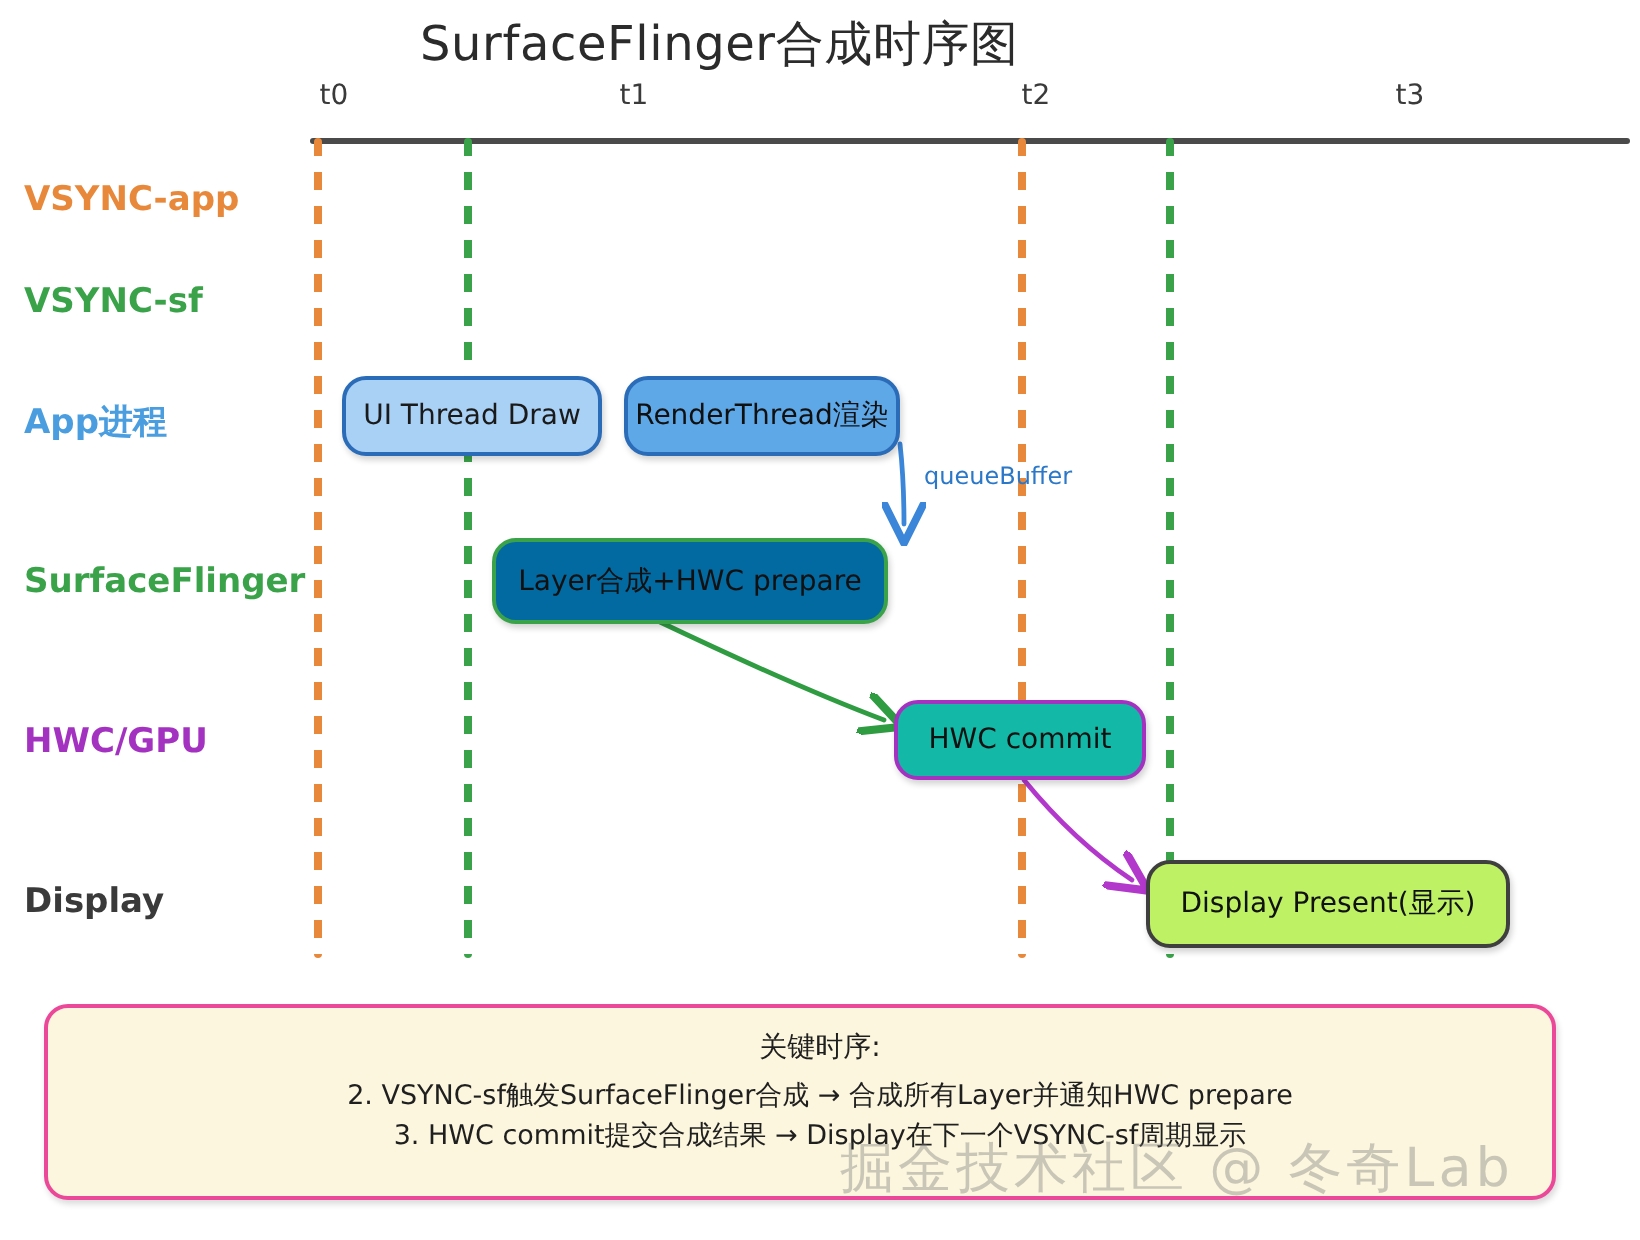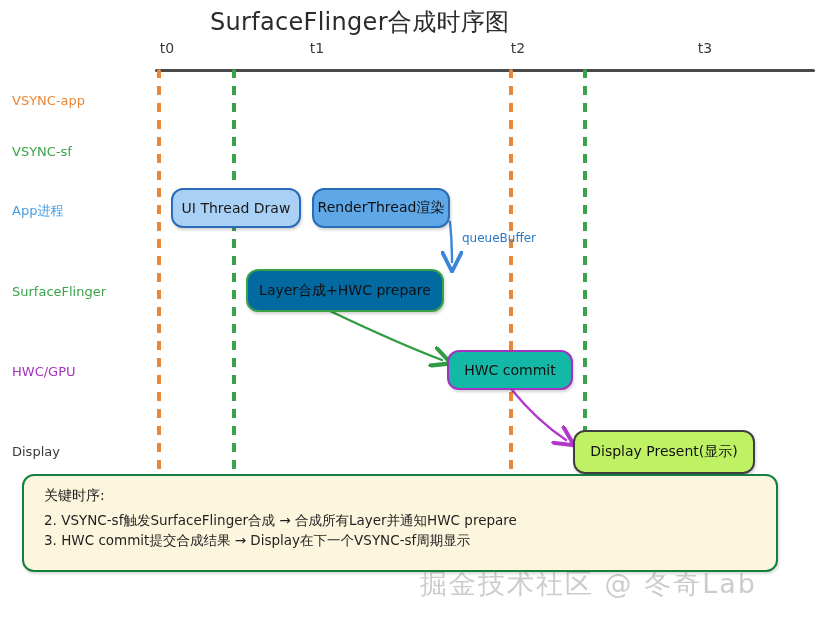--- a/index.html
+++ b/index.html
@@ -73,23 +73,24 @@
     background: repeating-linear-gradient(
       to bottom,
       #3aa34a 0px, #3aa34a 9px,
       rgba(255,255,255,0) 9px, rgba(255,255,255,0) 17px);
   }
 
   
   .row-label {
     position: absolute;
     left: 12px;
-    font-size: 13px;
+    font-size: 17px;
     white-space: nowrap;
     transform: translateY(-50%);
+    font-weight: bold;
   }
 
   
   .node {
     position: absolute;
     box-sizing: border-box;
     border-radius: 12px;
     display: flex;
     align-items: center;
     justify-content: center;
@@ -142,29 +143,30 @@
     position: absolute;
     left: 0; top: 0;
     width: 820px; height: 620px;
     pointer-events: none;
   }
 
   
   .legend-box {
     position: absolute;
     left: 22px;
-    top: 474px;
+    top: 502px;
     width: 756px;
     height: 98px;
     box-sizing: border-box;
     background: #fbf6dd;
-    border: 2px solid #15803d;
+    border: 2px solid #ec4899;
     border-radius: 12px;
     padding: 11px 0 0 20px;
     box-shadow: 1px 2px 3px rgba(0,0,0,0.15);
+    text-align: center;
   }
   .legend-title {
     font-size: 14px;
     color: #1f1f1f;
     margin-bottom: 5px;
   }
   .legend-line {
     font-size: 13.5px;
     color: #1f1f1f;
     line-height: 20px;

